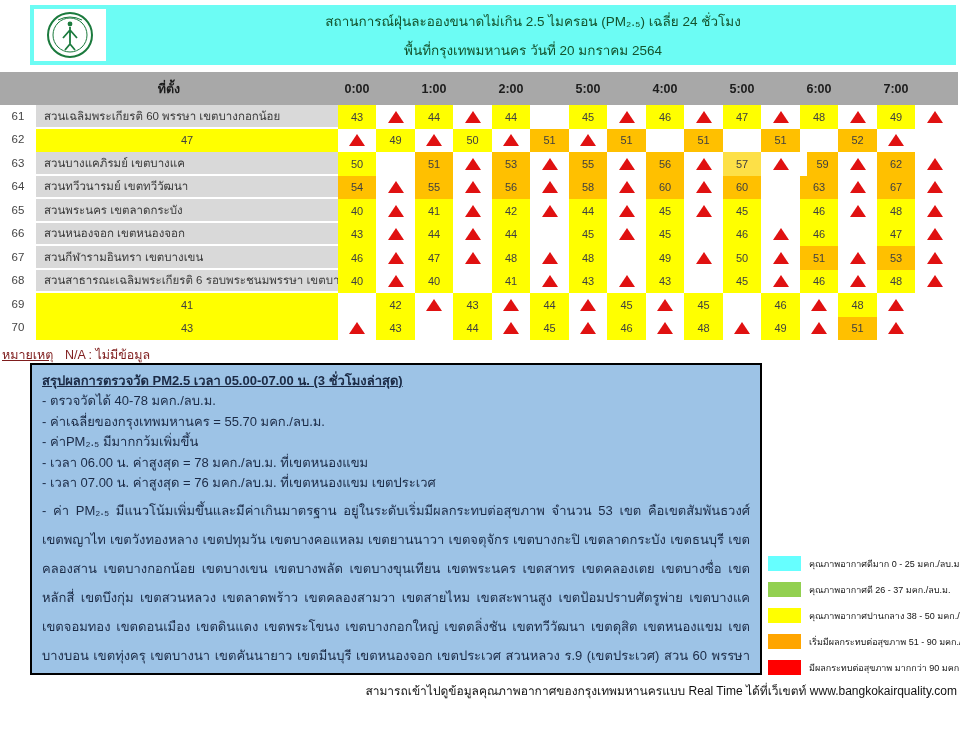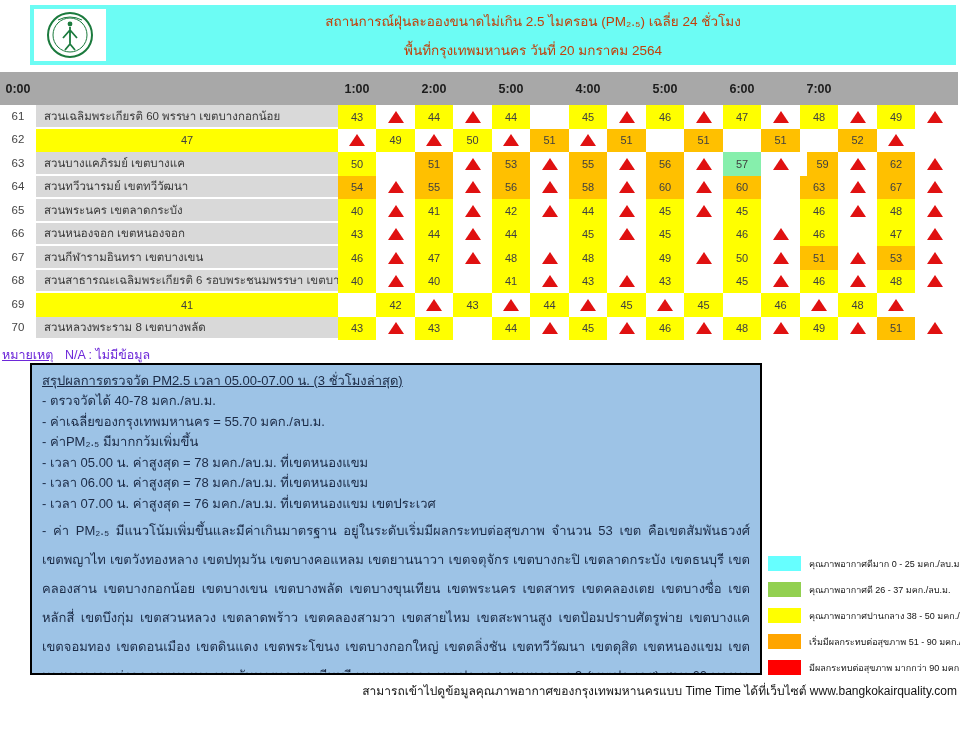--- a/index.html
+++ b/index.html
@@ -14,21 +14,21 @@
     background:var(--header-bg,#6CFCF4);
   }
   .logo-box{
     position:absolute;left:4px;top:4px;width:72px;height:52px;background:#fff;
     display:flex;align-items:center;justify-content:center;
   }
   .titles{
     position:absolute;left:80px;right:0;top:0;height:100%;
     display:flex;flex-direction:column;align-items:center;justify-content:center;gap:7px;
   }
-  .title-line{font-size:13.5px;color:#c2410c;white-space:nowrap;}
+  .title-line{font-size:13.5px;color:#14532d;white-space:nowrap;}
   
   .pm-table{position:absolute;left:0;top:72px;width:958px;}
   .grid-row{
     display:grid;
     grid-template-columns:36px 302px repeat(8,38px 39px);
   }
   .thead{
     background:var(--table-head-bg,#A8A8A8);height:33px;
   }
   .th{
@@ -47,30 +47,30 @@
     background:var(--row-bg,#D9D9D9);border-bottom:2px solid #fff;
     padding-left:8px;white-space:nowrap;
   }
   .cell.val{justify-content:center;font-size:11px;color:#404040;}
   .cell.tri{justify-content:center;background:#ffffff;}
   .triangle{
     width:0;height:0;border-left:8px solid transparent;border-right:8px solid transparent;
     border-bottom:12px solid var(--triangle-red,#E01111);
   }
   
-  .note-line{position:absolute;left:2px;top:345px;font-size:12.5px;color:#6d28d9;}
+  .note-line{position:absolute;left:2px;top:345px;font-size:12.5px;color:#7f1d1d;}
   .note-label{text-decoration:underline;}
   .note-text{margin-left:8px;}
   
   .summary-box{
     position:absolute;left:30px;top:363px;width:732px;height:312px;box-sizing:border-box;
     background:var(--summary-bg,#9DC3E6);border:2px solid #000;
     padding:5px 10px 4px 10px;overflow:hidden;color:#1b2a45;
   }
-  .box-title{font-size:13px;font-weight:normal;text-decoration:underline;line-height:21px;white-space:nowrap;}
+  .box-title{font-size:13px;font-weight:bold;text-decoration:underline;line-height:21px;white-space:nowrap;}
   .box-line{font-size:13px;line-height:20.5px;white-space:nowrap;}
   .box-para{font-size:13px;line-height:29px;text-align:justify;margin-top:2px;}
   
   .legend{position:absolute;left:768px;top:556px;width:190px;}
   .legend-item{display:flex;align-items:center;margin-bottom:11px;height:15px;}
   .legend-swatch{width:33px;height:15px;flex:0 0 33px;}
   .legend-label{font-size:9px;margin-left:8px;color:#111;white-space:nowrap;}
   
   .footer{position:absolute;right:3px;top:681px;text-align:right;font-size:12px;line-height:21px;color:#111;}
 </style>
@@ -88,20 +88,21 @@
     </svg>
   </div>
   <div class="titles">
     <div class="title-line">สถานการณ์ฝุ่นละอองขนาดไม่เกิน 2.5 ไมครอน (PM₂.₅) เฉลี่ย 24 ชั่วโมง</div>
     <div class="title-line">พื้นที่กรุงเทพมหานคร วันที่ 20 มกราคม 2564</div>
   </div>
 </div>
 
 <div class="pm-table">
   <div class="grid-row thead">
+    <div class="th th-loc">ที่ตั้ง</div>
 
   <div class="th">0:00</div>
       <div class="th"></div>
       <div class="th">1:00</div>
       <div class="th"></div>
       <div class="th">2:00</div>
       <div class="th"></div>
       <div class="th">5:00</div>
       <div class="th"></div>
       <div class="th">4:00</div>
@@ -192,21 +193,21 @@
           <div class="triangle"></div>
         </div>
         <div class="cell val" style="background: rgb(255, 192, 0);">55</div>
         <div class="cell tri">
           <div class="triangle"></div>
         </div>
         <div class="cell val" style="background: rgb(255, 192, 0);">56</div>
         <div class="cell tri">
           <div class="triangle"></div>
         </div>
-        <div class="cell val" style="background: #86efac;">57</div>
+        <div class="cell val" style="background: #fde047;">57</div>
         <div class="cell tri">
           <div class="triangle"></div>
         </div>
         <div class="cell val" style="background: rgb(255, 192, 0); margin-left: 7px;">59</div>
         <div class="cell tri">
           <div class="triangle"></div>
         </div>
         <div class="cell val" style="background: rgb(255, 192, 0);">62</div>
         <div class="cell tri">
           <div class="triangle"></div>
@@ -402,21 +403,20 @@
         <div class="cell tri">
           <div class="triangle"></div>
         </div>
         <div class="cell val" style="background: rgb(255, 255, 0);">48</div>
         <div class="cell tri">
           <div class="triangle"></div>
         </div>
       </div>
       <div class="grid-row row">
         <div class="cell num">70</div>
-        <div class="cell name">สวนหลวงพระราม 8  เขตบางพลัด</div>
         <div class="cell val" style="background: rgb(255, 255, 0);">43</div>
         <div class="cell tri">
           <div class="triangle"></div>
         </div>
         <div class="cell val" style="background: rgb(255, 255, 0);">43</div>
         <div class="cell tri"></div>
         <div class="cell val" style="background: rgb(255, 255, 0);">44</div>
         <div class="cell tri">
           <div class="triangle"></div>
         </div>
@@ -448,21 +448,20 @@
   <span class="note-label">หมายเหตุ</span>
   <span class="note-text">N/A : ไม่มีข้อมูล</span>
 </div>
 
 <div class="summary-box">
   <div class="box-title">สรุปผลการตรวจวัด PM2.5 เวลา 05.00-07.00 น. (3 ชั่วโมงล่าสุด)</div>
   <div>
       <div class="box-line">- ตรวจวัดได้ 40-78 มคก./ลบ.ม.</div>
       <div class="box-line">- ค่าเฉลี่ยของกรุงเทพมหานคร = 55.70 มคก./ลบ.ม.</div>
       <div class="box-line">- ค่าPM₂.₅ มีมากกว้มเพิ่มขึ้น</div>
-      <div class="box-line">- เวลา 05.00 น. ค่าสูงสุด = 78 มคก./ลบ.ม. ที่เขตหนองแขม</div>
       <div class="box-line">- เวลา 06.00 น. ค่าสูงสุด = 78 มคก./ลบ.ม. ที่เขตหนองแขม</div>
       <div class="box-line">- เวลา 07.00 น. ค่าสูงสุด = 76 มคก./ลบ.ม. ที่เขตหนองแขม เขตประเวศ</div>
     </div>
   <div class="box-para">- ค่า PM₂.₅ มีแนวโน้มเพิ่มขึ้นและมีค่าเกินมาตรฐาน อยู่ในระดับเริ่มมีผลกระทบต่อสุขภาพ จำนวน 53 เขต คือเขตสัมพันธวงศ์ เขตพญาไท เขตวังทองหลาง เขตปทุมวัน เขตบางคอแหลม เขตยานนาวา เขตจตุจักร เขตบางกะปิ เขตลาดกระบัง เขตธนบุรี เขตคลองสาน เขตบางกอกน้อย เขตบางเขน เขตบางพลัด เขตบางขุนเทียน เขตพระนคร เขตสาทร เขตคลองเตย เขตบางซื่อ เขตหลักสี่ เขตบึงกุ่ม เขตสวนหลวง เขตลาดพร้าว เขตคลองสามวา เขตสายไหม เขตสะพานสูง เขตป้อมปราบศัตรูพ่าย เขตบางแค เขตจอมทอง เขตดอนเมือง เขตดินแดง เขตพระโขนง เขตบางกอกใหญ่ เขตตลิ่งชัน เขตทวีวัฒนา เขตดุสิต เขตหนองแขม เขตบางบอน เขตทุ่งครุ เขตบางนา เขตคันนายาว เขตมีนบุรี เขตหนองจอก เขตประเวศ สวนหลวง ร.9 (เขตประเวศ) สวน 60 พรรษาสมเด็จพระนางเจ้าพระบรมราชินีนาถ (เขตลาดกระบัง) สวนรมณีย์ทุ่งสีกัน (เขตดอนเมือง) สวนธนบุรีรมย์ (เขตทุ่งครุ) สวนเสรีไทย (เขตบึงกุ่ม) สวนบางแคภิรมย์ (เขตบางแค) สวนทวีวนารมย์ (เขตทวีวัฒนา) สวนกีฬารามอินทรา (เขตบางเขน) สวนหลวงพระราม 8 (เขตบางพลัด)</div>
 </div>
 
 <div class="legend">
     <div class="legend-item">
       <div class="legend-swatch" style="background: rgb(102, 255, 255);"></div>
       <div class="legend-label">คุณภาพอากาศดีมาก 0 - 25 มคก./ลบ.ม.</div>
@@ -479,14 +478,14 @@
       <div class="legend-swatch" style="background: rgb(255, 165, 0);"></div>
       <div class="legend-label">เริ่มมีผลกระทบต่อสุขภาพ 51 - 90 มคก./ลบ.ม.</div>
     </div>
     <div class="legend-item">
       <div class="legend-swatch" style="background: rgb(255, 0, 0);"></div>
       <div class="legend-label">มีผลกระทบต่อสุขภาพ มากกว่า 90 มคก./ลบ.ม.</div>
     </div>
   </div>
 
 <div class="footer">
-  <div>สามารถเข้าไปดูข้อมูลคุณภาพอากาศของกรุงเทพมหานครแบบ Time Time ได้ที่เว็บไซต์ www.bangkokairquality.com</div>
+  <div>สามารถเข้าไปดูข้อมูลคุณภาพอากาศของกรุงเทพมหานครแบบ Real Time ได้ที่เว็เขตท์ www.bangkokairquality.com</div>
 </div>
 
 </body></html>

